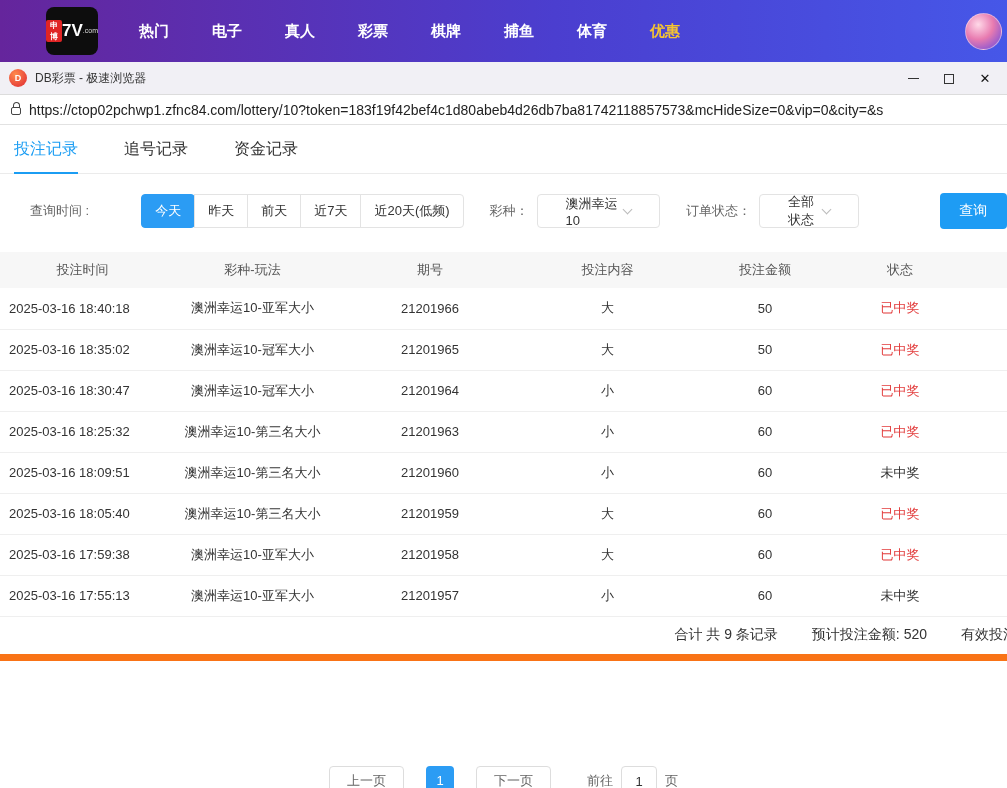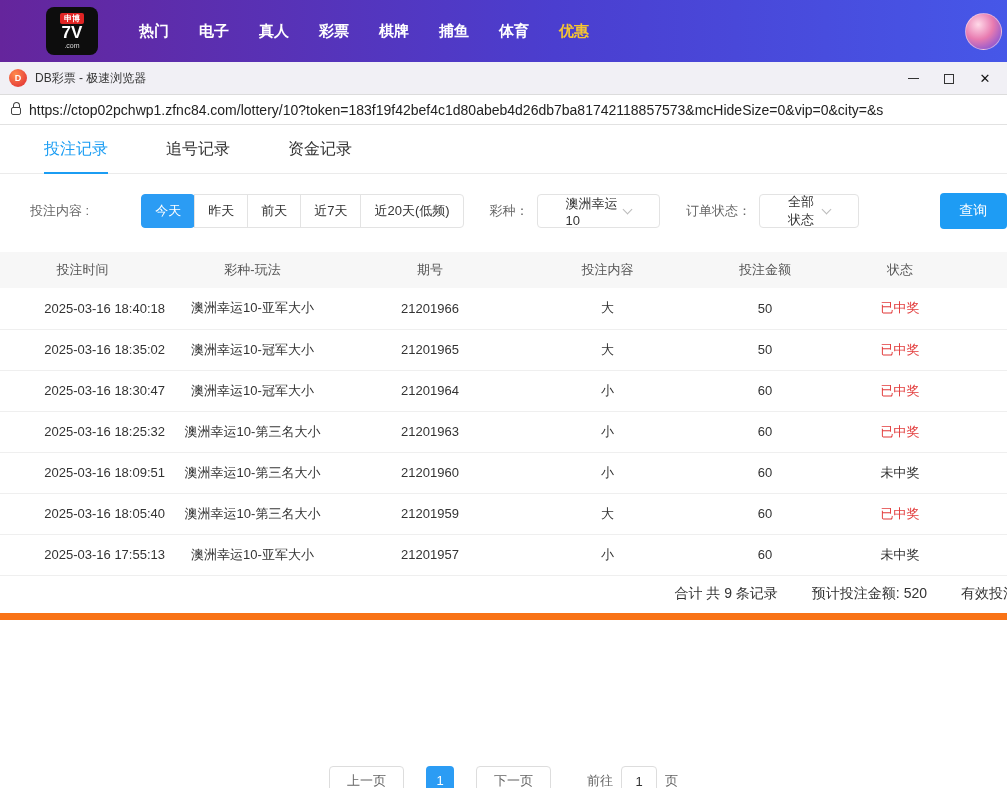--- a/index.html
+++ b/index.html
@@ -10,26 +10,26 @@
   }
 
   
   .top-bar {
     position:absolute; top:0; left:0; width:100%; height:62px;
     background:linear-gradient(90deg,#65259c 0%,#4b3ecf 55%,#4657e8 100%);
     display:flex; align-items:center;
   }
   .logo-box {
     margin-left:46px; width:52px; height:48px; background:#0d0d0d; border-radius:8px;
-    display:flex; flex-direction:column; align-items:center; justify-content:center;
+    display:flex; align-items:center; justify-content:center;
   }
   .logo-badge { background:#e02424; color:#fff; font-size:8px; line-height:11px; padding:0 4px; border-radius:2px; font-weight:bold; }
   .logo-main { color:#fff; font-size:17px; font-weight:bold; line-height:18px; }
   .logo-suffix { color:#ddd; font-size:7px; line-height:8px; }
-  .nav-items { display:flex; margin-left:26px; }
+  .nav-items { display:flex; margin-left:26px;gap:13px; }
   .nav-item { color:#fff; font-size:15px; font-weight:bold; padding:0 15px; cursor:pointer; line-height:62px; height:62px; }
   .nav-item.gold { color:#f6c531; }
   .avatar {
     position:absolute; right:5px; top:13px; width:37px; height:37px; border-radius:50%;
     background:radial-gradient(circle at 35% 30%, #ffd9e8, #e87bb0 45%, #7a4fd8 90%);
     border:1px solid rgba(255,255,255,.45);
   }
 
   
   .title-bar {
@@ -54,21 +54,21 @@
     position:absolute; top:95px; left:0; width:100%; height:30px; background:#fff;
     border-bottom:1px solid #e2e2e2; display:flex; align-items:center; overflow:hidden;
   }
   .lock { width:10px; height:8px; border:1.5px solid #444; border-radius:2px; position:relative; margin:2px 8px 0 11px; flex:none; }
   .lock::before { content:""; position:absolute; top:-6px; left:0.5px; width:5px; height:5px; border:1.5px solid #444; border-bottom:none; border-radius:4px 4px 0 0; }
   .url-text { font-size:14px; color:#222; white-space:nowrap; }
 
   
   .content { position:absolute; top:126px; left:0; width:100%; bottom:0; background:#fff; }
 
-  .tabs-row { display:flex; padding:13px 0 0 44px; border-bottom:1px solid #ebebeb;gap:12px; }
+  .tabs-row { display:flex; padding:13px 0 0 14px; border-bottom:1px solid #ebebeb; }
   .tab { margin-right:46px; font-size:16px; color:#333; padding-bottom:12px; cursor:pointer; }
   .tab.active { color:#1b9df3; border-bottom:2px solid #1b9df3; margin-bottom:-1px; }
 
   .filter-row { display:flex; align-items:center; margin:19px 0 23px 30px; font-size:13px; color:#666; }
   .filter-label { margin-right:8px; white-space:nowrap; }
   .time-group { display:flex;padding-left:44px; }
   .time-btn {
     height:34px; padding:0 13px; background:#fff; border:1px solid #e3e3e3; margin-left:-1px;
     font-size:13px; color:#333; cursor:pointer; font-family:inherit; white-space:nowrap;
   }
@@ -85,21 +85,21 @@
   .caret { width:7px; height:7px; border-right:1.5px solid #bbb; border-bottom:1.5px solid #bbb; transform:rotate(45deg); margin-top:-4px; flex:none; }
   .search-btn {
     margin-left:81px; width:68px; height:36px; background:#1e9cf4; color:#fff; border:none;
     border-radius:4px; font-size:14px; cursor:pointer; font-family:inherit;
   }
 
   
   .bet-table { width:100%; border-collapse:collapse; table-layout:fixed; }
   .bet-table thead th { background:#f7f7f7; height:36px; font-weight:normal; font-size:13px; color:#555; }
   .bet-table tbody td { height:41px; border-bottom:1px solid #efefef; font-size:13px; color:#333; text-align:center; overflow:hidden; white-space:nowrap; }
-  .bet-table tbody td.left { text-align:right; padding-left:36px; }
+  .bet-table tbody td.left { text-align:left; padding-left:9px; }
   .bet-table tbody td.won { color:#e23b3b; }
 
   .summary-row {
     display:flex; justify-content:flex-end; align-items:center; height:44px;
     border-bottom:7px solid #f97316; font-size:14px; color:#333; gap:34px; white-space:nowrap;
   }
   .sum-item.clip { margin-right:-38px; }
 
   
   .pagination { position:absolute; top:766px; left:0; width:100%; display:flex; justify-content:center; align-items:flex-start; }
@@ -160,21 +160,21 @@
 
 <div class="content">
 
   <div class="tabs-row">
       <div class="tab active">投注记录</div>
       <div class="tab">追号记录</div>
       <div class="tab">资金记录</div>
     </div>
 
   <div class="filter-row">
-    <span class="filter-label">投注内容 :</span>
+    <span class="filter-label">查询时间 :</span>
     <div class="time-group">
         <button class="time-btn active">今天</button>
         <button class="time-btn">昨天</button>
         <button class="time-btn">前天</button>
         <button class="time-btn">近7天</button>
         <button class="time-btn">近20天(低频)</button>
       </div>
     <span class="sep-gap"></span>
     <span class="filter-label">彩种：</span>
     <div class="select lottery">
@@ -260,20 +260,29 @@
         <tr>
           <td class="left">2025-03-16 18:05:40</td>
           <td>澳洲幸运10-第三名大小</td>
           <td>21201959</td>
           <td>大</td>
           <td>60</td>
           <td class="won">已中奖</td>
           <td></td>
         </tr>
         <tr>
+          <td class="left">2025-03-16 17:59:38</td>
+          <td>澳洲幸运10-亚军大小</td>
+          <td>21201958</td>
+          <td>大</td>
+          <td>60</td>
+          <td class="won">已中奖</td>
+          <td></td>
+        </tr>
+        <tr>
           <td class="left">2025-03-16 17:55:13</td>
           <td>澳洲幸运10-亚军大小</td>
           <td>21201957</td>
           <td>小</td>
           <td>60</td>
           <td>未中奖</td>
           <td></td>
         </tr>
       </tbody>
   </table>

